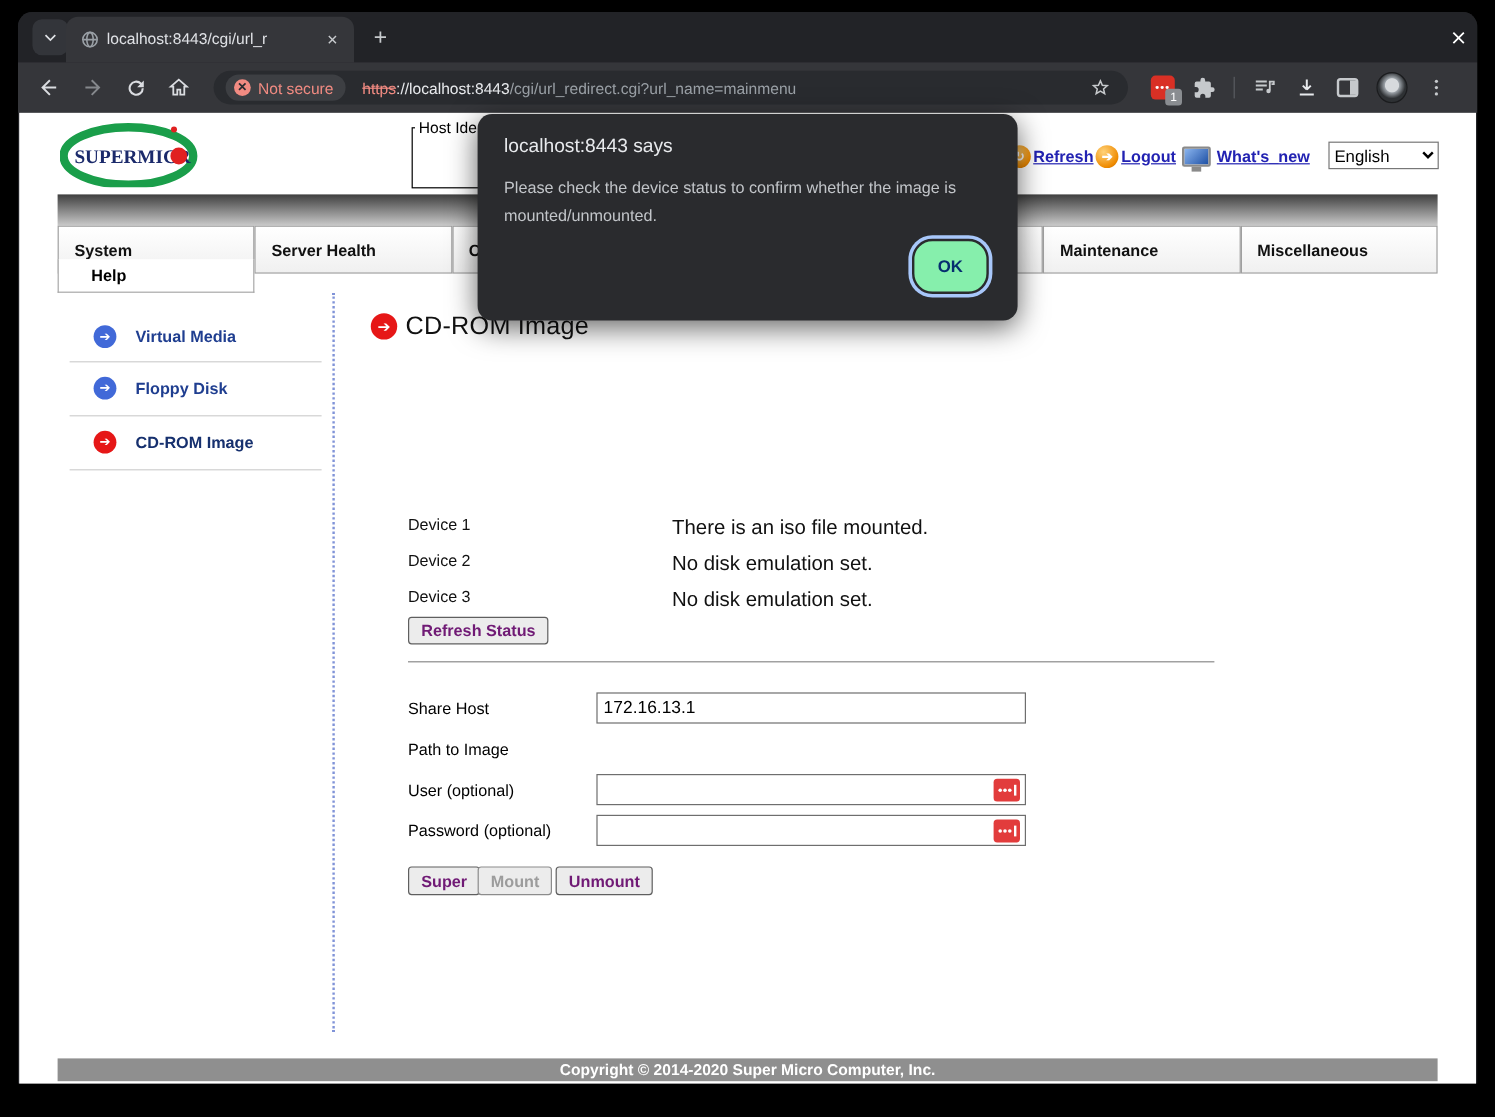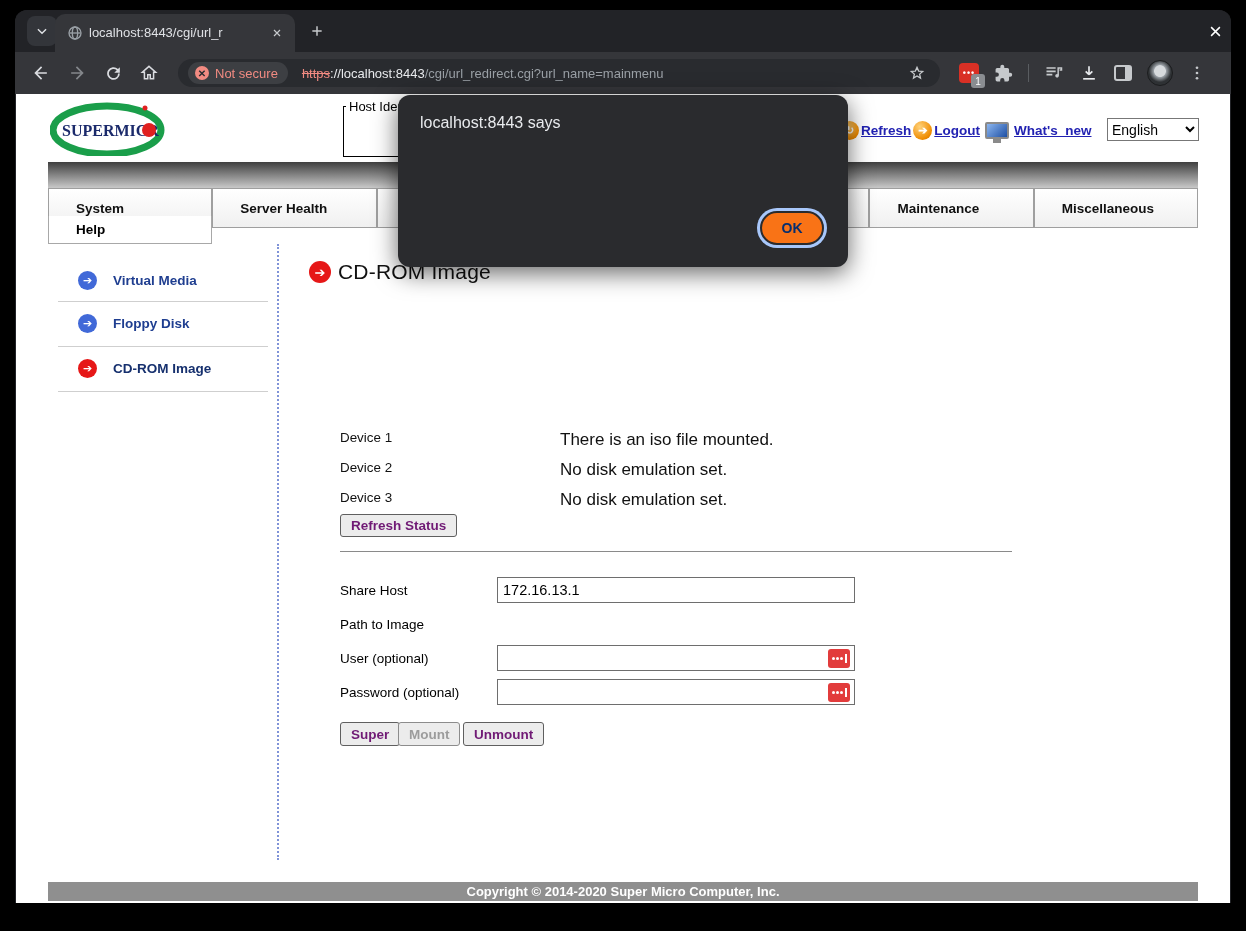--- a/index.html
+++ b/index.html
@@ -46,21 +46,21 @@
   .fieldset legend { font-size:13px; margin-left:2px; padding:0 3px; color:#000; }
 
   .hdr-links { position:absolute; left:824px; top:24px; height:24px; display:flex; align-items:center; gap:2px; white-space:nowrap; }
   .hlink { color:#2222b2; font-weight:bold; font-size:13.5px; text-decoration:underline; }
   .orb { width:19px; height:19px; border-radius:50%; background:radial-gradient(circle at 35% 30%, #ffd27a, #ef8b00 70%, #b45f00); color:#fff; font-size:11px; font-weight:bold; display:flex; align-items:center; justify-content:center; }
   .monitor { width:24px; height:17px; border:2px solid #8a8a8a; border-radius:2px; background:linear-gradient(135deg,#8cb6ef,#1d4fa4); position:relative; margin:0 3px; }
   .monitor::after { content:""; position:absolute; left:6px; top:15px; width:8px; height:4px; background:#8a8a8a; }
   .langsel { position:absolute; left:1091px; top:24px; width:92px; height:23px; font-size:14px; background:#fff; color:#000; border:1px solid #777; font-family:"Liberation Sans", sans-serif; }
 
   .graybar { position:absolute; left:32px; top:68px; width:1150px; height:26px; background:linear-gradient(180deg,#3f3f3f,#c9c9c9); }
-  .navtab { position:absolute; top:94px; width:164.3px; height:40px; background:linear-gradient(180deg,#ffffff,#f0f0f0); border:1px solid #9f9f9f; display:flex; align-items:center; padding-left:27px; font-size:13.5px; font-weight:bold; color:#111; }
+  .navtab { position:absolute; top:94px; width:164.3px; height:40px; background:linear-gradient(180deg,#ffffff,#f0f0f0); border:1px solid #9f9f9f; display:flex; align-items:center; padding-left:13px; font-size:13.5px; font-weight:bold; color:#111; }
   .helptab { position:absolute; left:32px; top:122px; width:164.3px; height:28px; background:#fff; border:1px solid #a8a8a8; border-top:none; display:flex; align-items:center; padding-left:27px; font-size:13.5px; font-weight:bold; }
 
   .vdivider { position:absolute; left:261px; top:150px; height:616px; border-left:2px dotted #8093d8; }
   .side-item { position:absolute; left:62px; height:24px; display:flex; align-items:center; gap:16px; }
   .side-label { color:#1f3e90; font-weight:bold; font-size:13.5px; }
   .side-sep { position:absolute; left:42px; width:210px; border-top:1px solid #cfcfcf; }
   .circ { width:19px; height:19px; border-radius:50%; color:#fff; font-size:11px; display:flex; align-items:center; justify-content:center; }
   .circ.blue { background:#4169d8; }
   .circ.red { background:#e61717; }
 
@@ -83,21 +83,21 @@
   .pwicon { position:absolute; left:812px; width:22px; height:19px; border-radius:3px; background:#e23c3c; display:flex; align-items:center; justify-content:center; gap:1px; }
   .pwicon i { width:3px; height:3px; border-radius:50%; background:#fff; }
   .pwicon b { width:2px; height:9px; background:#fff; margin-left:1px; }
 
   .footer { position:absolute; left:32px; top:788px; width:1150px; height:19px; background:#8f8f8f; color:#fff; font-weight:bold; font-size:13px; display:flex; align-items:center; justify-content:center; }
 
   
   .dialog { position:absolute; left:398px; top:95px; width:450px; height:172px; background:#2a2b2e; border-radius:12px; box-shadow:0 6px 24px rgba(0,0,0,0.6); z-index:50; }
   .dlg-title { position:absolute; left:22px; top:19px; font-size:16px; color:#e8eaed; }
   .dlg-msg { position:absolute; left:22px; top:50px; width:392px; font-size:13.5px; line-height:23px; color:#c2c5c9; }
-  .dlg-ok { position:absolute; right:24px; bottom:22px; width:64px; height:34px; border-radius:17px; background:#f97316; border:2px solid #2a2b2e; box-shadow:0 0 0 3px #a8c7fa; color:#062e6f; font-size:14px; font-weight:bold; font-family:"Liberation Sans", sans-serif;text-align:center; }
+  .dlg-ok { position:absolute; right:24px; bottom:22px; width:64px; height:46px; border-radius:17px; background:#86efac; border:2px solid #2a2b2e; box-shadow:0 0 0 3px #a8c7fa; color:#062e6f; font-size:14px; font-weight:bold; font-family:"Liberation Sans", sans-serif;text-align:center; }
 
   svg { display:block; }
 </style>
 </head>
 <body>
 
 <div class="screen">
   <div class="win">
 
     <div class="tabstrip">
@@ -320,15 +320,16 @@
 
       <div class="footer">
         <span>Copyright © 2014-2020 Super Micro Computer, Inc.</span>
       </div>
     </div>
 
   </div>
 
   <div class="dialog">
     <div class="dlg-title">localhost:8443 says</div>
+    <div class="dlg-msg">Please check the device status to confirm whether the image is mounted/unmounted.</div>
     <button class="dlg-ok">OK</button>
   </div>
 </div>
 
 </body></html>

